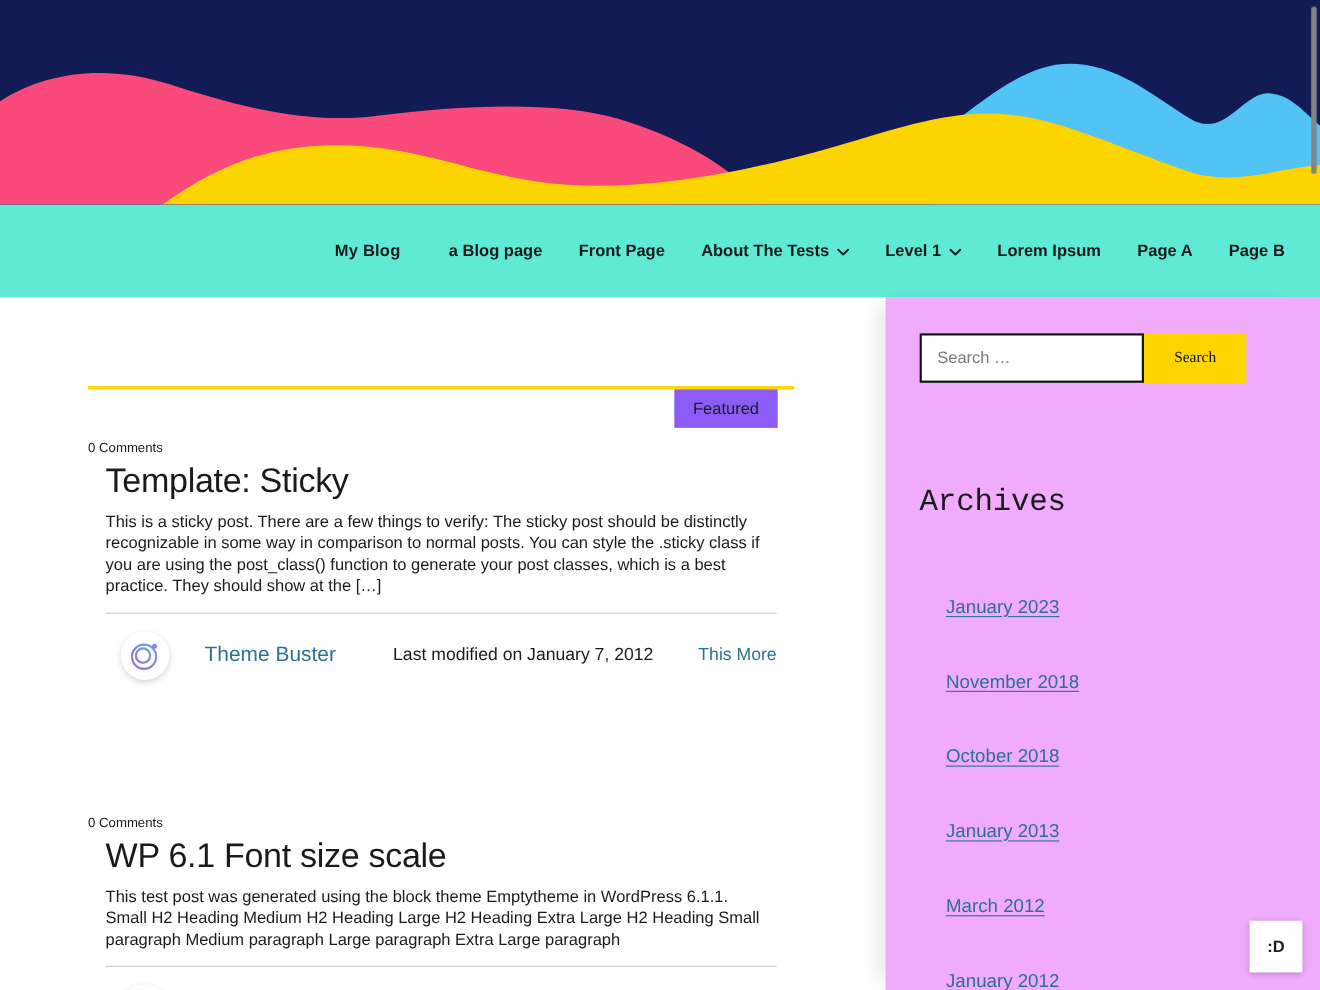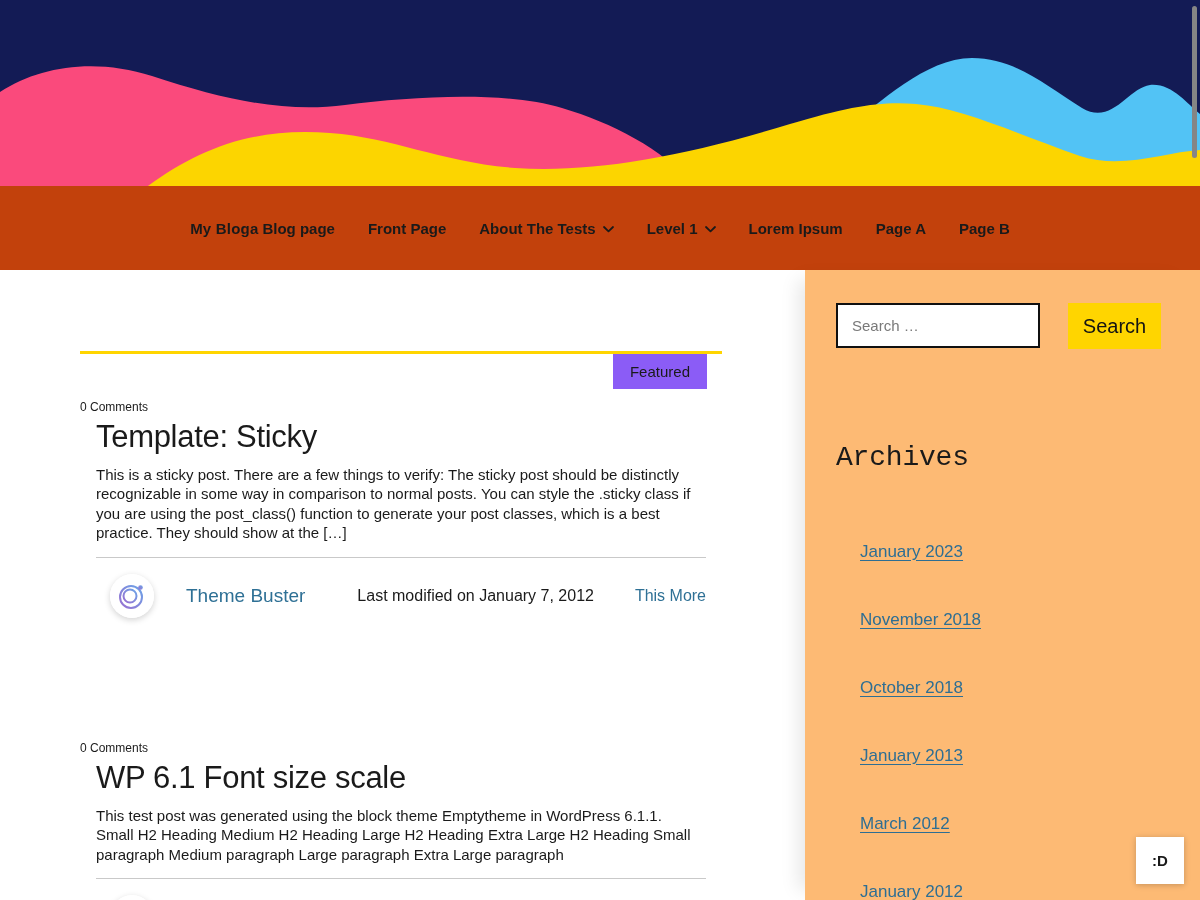--- a/index.html
+++ b/index.html
@@ -4,31 +4,31 @@
 <style>
   * { margin:0; padding:0; box-sizing:border-box; }
   html,body { width:1200px; height:900px; overflow:hidden; background:#fff;
     font-family:"Liberation Sans", sans-serif; color:#1a1a1a; }
 
   
   .hero { position:relative; width:1200px; height:186px; background:#131b55; overflow:hidden; }
   .hero svg { position:absolute; inset:0; display:block; }
 
   
-  .navbar { height:84px; background:#c2410c; display:flex; align-items:center; justify-content:center; }
+  .navbar { height:84px; background:#5eead4; display:flex; align-items:center; justify-content:flex-end;gap:44px; }
   .brand { margin-left:32px; font-size:15px; font-weight:700; letter-spacing:.2px; cursor:pointer; }
   .nav-menu { display:flex; align-items:center; gap:33px; margin-right:32px; }
   .nav-item { display:flex; align-items:center; gap:7px; font-size:15px; font-weight:700;
     color:#1a1a1a; text-decoration:none; cursor:pointer; white-space:nowrap; }
   .nav-item svg { margin-top:2px; }
 
   
   .page-body { display:flex; width:1200px; height:630px; }
   .main-col { width:805px; background:#fff; }
-  .sidebar { width:395px; background:#fdba74; box-shadow:-16px 0 18px -10px rgba(0,0,0,.10);
+  .sidebar { width:395px; background:#f0abfc; box-shadow:-16px 0 18px -10px rgba(0,0,0,.10);
     padding:33px 0 0 31px; position:relative; height:630px; }
 
   
   .post-list { width:642px; margin-left:80px; }
   .post { position:relative; }
   .post.sticky { margin-top:81px; padding-top:46px; border-top:3px solid #ffd500; }
   .post:not(.sticky) { margin-top:123px; }
   .featured-badge { position:absolute; top:0; right:15px; background:#8b5cf6;
     padding:9px 17px; font-size:15px; color:#1a1a1a; }
   .comments-row { padding-right:12px; font-size:12px; height:16px; }
@@ -42,22 +42,22 @@
     box-shadow:0 2px 6px rgba(0,0,0,.18); flex:0 0 auto; }
   .author-link { margin-left:32px; font-size:19px; color:#2e7095; text-decoration:none; cursor:pointer; }
   .modified-date { margin-left:52px; font-size:16px; color:#1a1a1a; }
   .read-more { margin-left:auto; font-size:16px; color:#2e7095; text-decoration:none; cursor:pointer; }
 
   
   .search-form { display:flex; }
   .search-input { width:204px; height:45px; border:2px solid #101010; background:#fff;
     padding:0 14px; font-size:15px; font-family:"Liberation Sans", sans-serif; color:#1a1a1a; outline:none; }
   .search-input::placeholder { color:#797979; }
-  .search-btn { width:93px; height:46px; background:#ffd500; border:none; font-size:20px;
-    color:#141414; font-family:Liberation Sans, sans-serif; cursor:pointer;margin-left:28px; }
+  .search-btn { width:93px; height:46px; background:#ffd500; border:none; font-size:14px;
+    color:#141414; font-family:Liberation Serif, serif; cursor:pointer; }
   .archives-title { margin-top:93px; font-size:28px; font-weight:500; letter-spacing:-.2px;font-family:Liberation Mono, monospace; }
   .archive-list { margin-top:69px;margin-left:24px; }
   .archive-list p { margin-bottom:50px; height:18px; }
   .archive-list a { font-size:17px; color:#2e6e93; text-decoration:underline;
     text-underline-offset:3px; cursor:pointer; }
 
   
   .feedback-btn { position:fixed; right:16px; bottom:16px; width:48px; height:47px; background:#fff;
     border:none; box-shadow:0 1px 6px rgba(0,0,0,.22); font-size:15px; font-weight:700;
     color:#1a1a1a; cursor:pointer; font-family:"Liberation Sans", sans-serif; }

